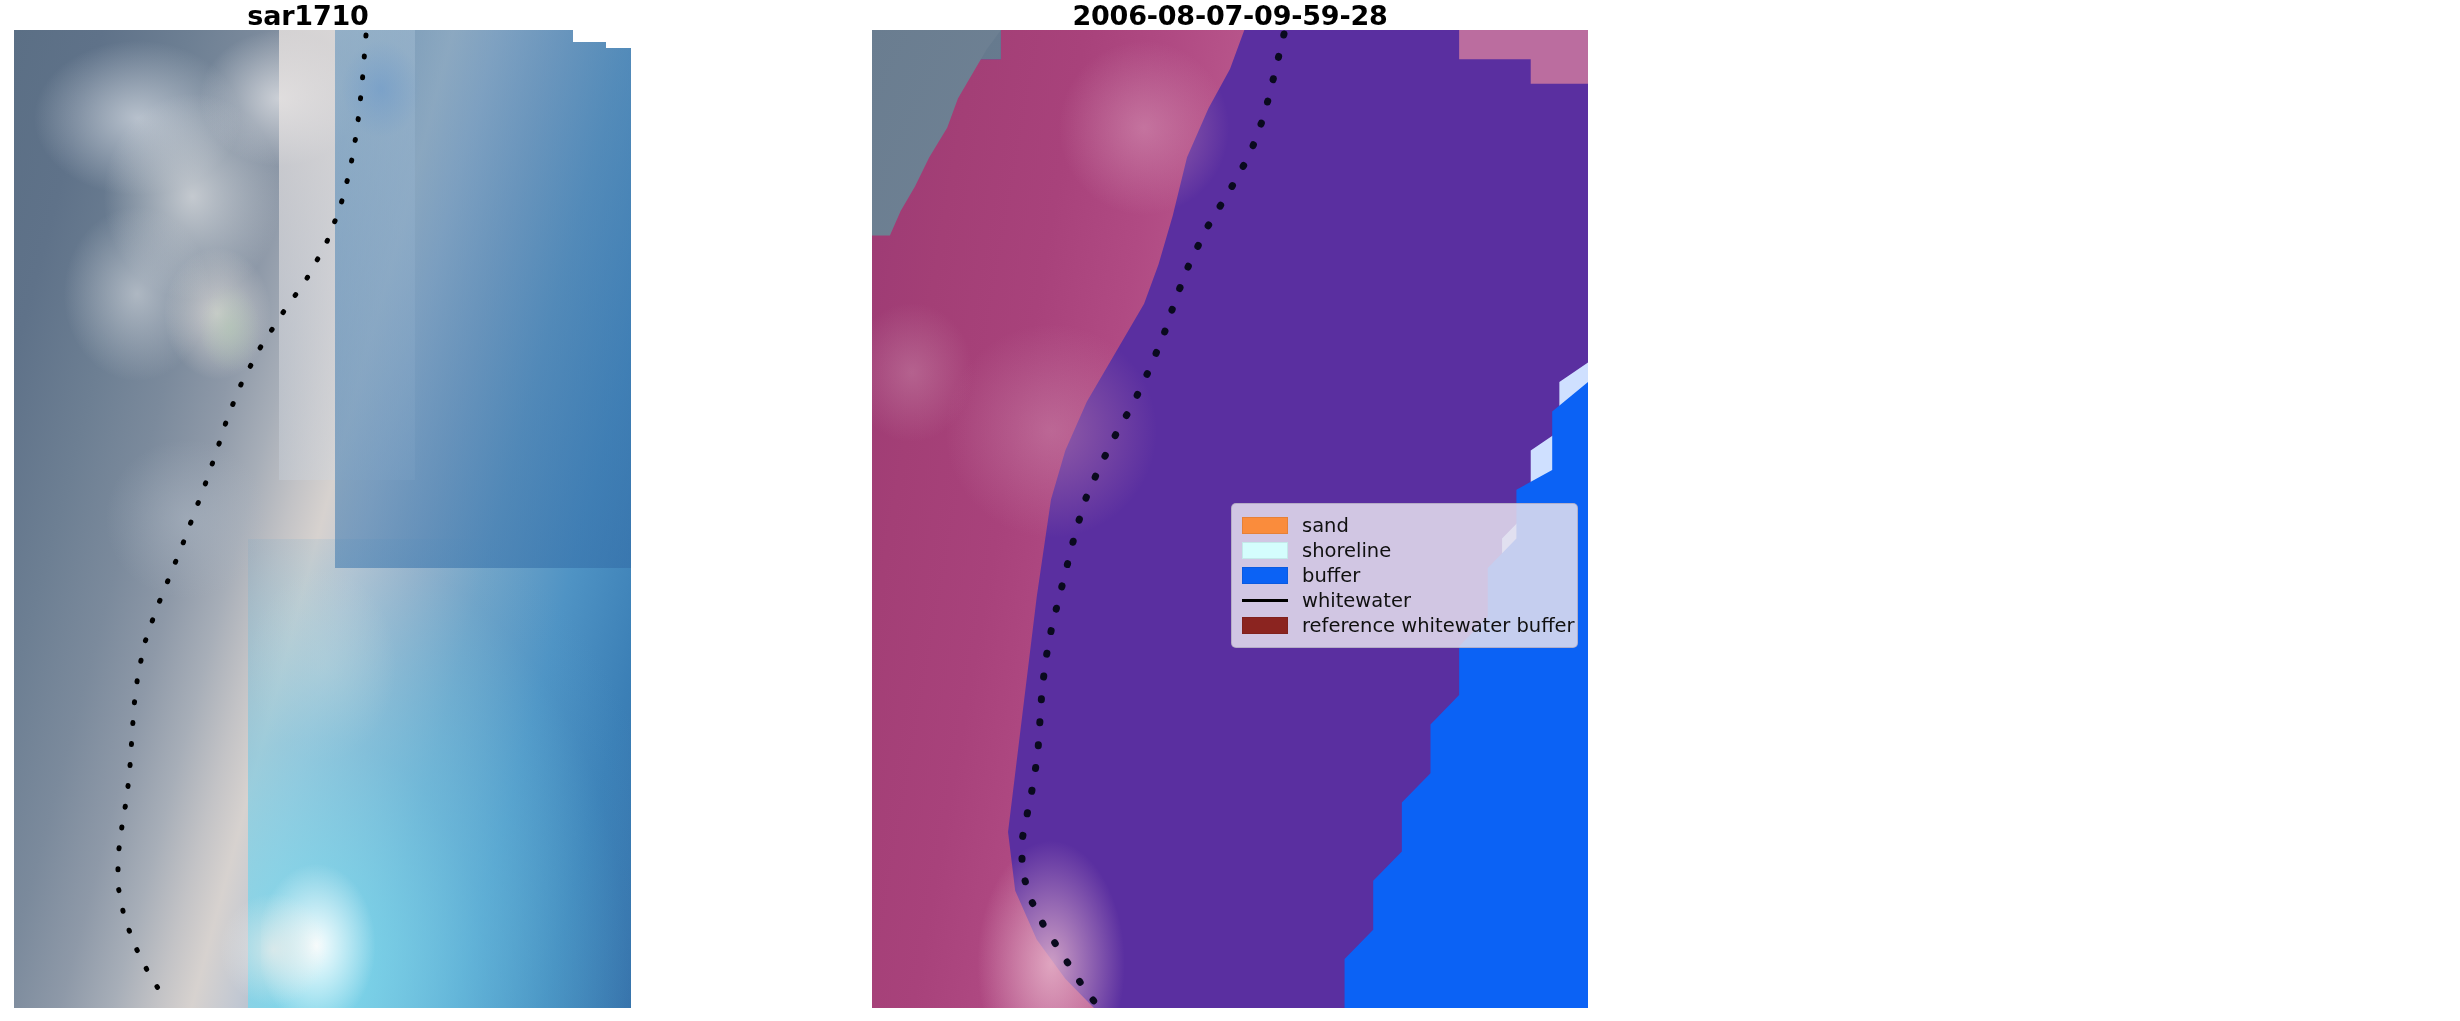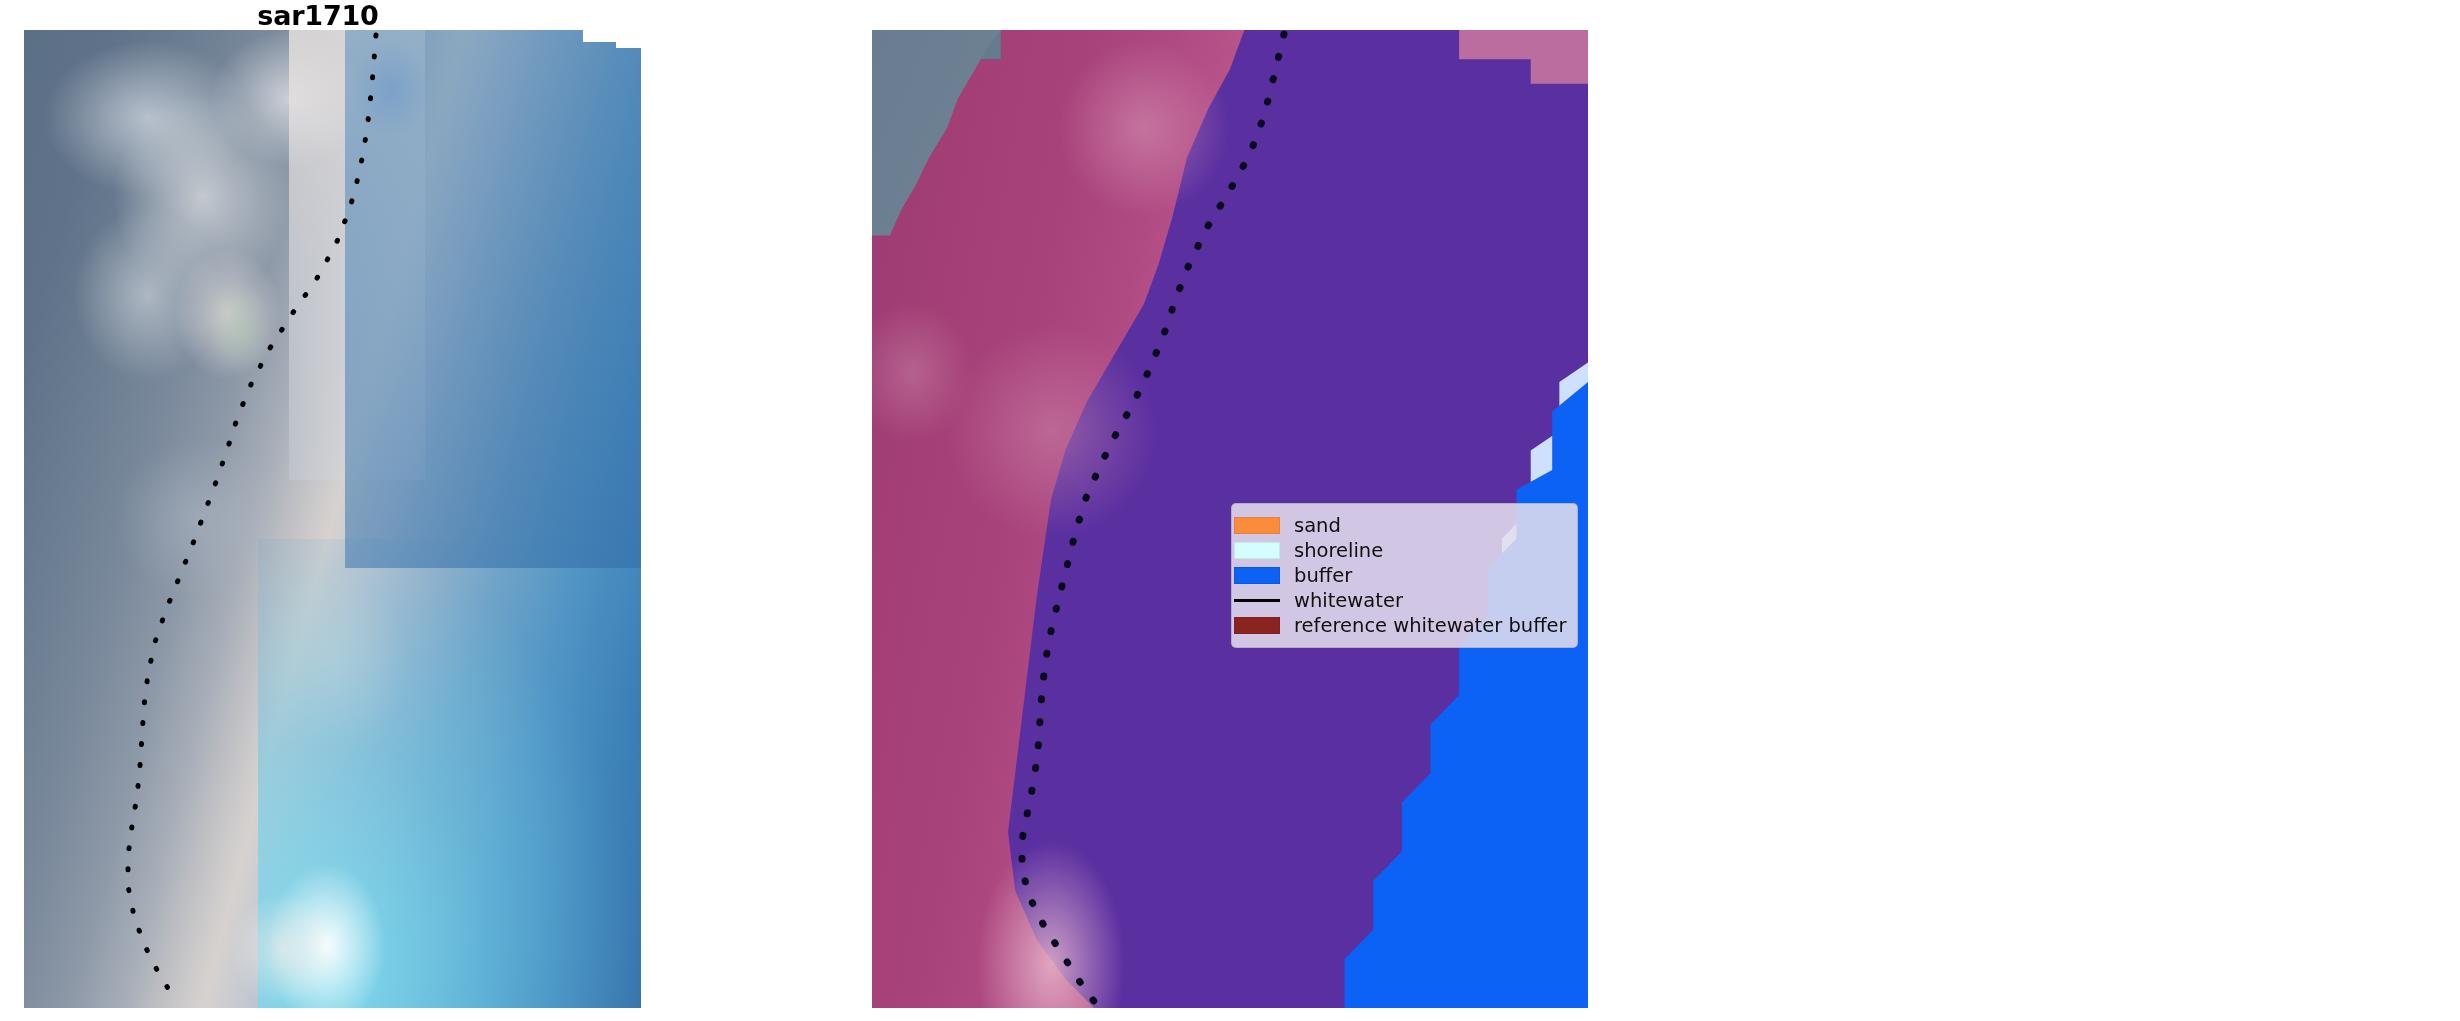--- a/index.html
+++ b/index.html
@@ -141,34 +141,34 @@
 
   
   .shoreline{position:absolute;left:0;top:0;width:100%;height:100%;pointer-events:none;}
 
   
   .legend{
     position:absolute;left:1231px;top:533px;width:347px;
     background:rgba(228,223,237,0.86);
     border:1px solid rgba(160,150,175,0.55);
     border-radius:5px;
-    padding:9px 12px 9px 2px;
+    padding:9px 12px 9px 10px;
     box-sizing:border-box;
   }
   .legend-row{display:flex;align-items:center;height:25px;}
   .legend-swatch{width:46px;height:17px;margin-right:14px;flex:0 0 auto;border:1px solid rgba(0,0,0,0.08);box-sizing:border-box;}
   .legend-swatch.line{height:0;border:none;border-top:3px solid #000;margin-top:0;}
   .legend-label{font-family:"DejaVu Sans",sans-serif;font-size:19.5px;color:#101010;white-space:nowrap;line-height:25px;}
 </style>
 </head>
 <body>
 
 <div class="figure">
 
-  <div class="panel" id="p1" style="left:18px;width:820px;">
+  <div class="panel" id="p1" style="left:8px;width:820px;">
     <div class="panel-title" style="left:-220px;width:1040px;">sar1710</div>
 
     <div class="raster" id="p1raster">
       <div class="lyr base"></div>
       <div class="blk c1"></div>
       <div class="blk c2"></div>
       <div class="blk c3"></div>
       <div class="blk c4"></div>
       <div class="blk c5"></div>
       <div class="blk c6"></div>
@@ -191,20 +191,21 @@
         <path d="M 352,5 L 348,55 L 343,100 L 336,140 L 326,178 L 312,214
                  L 292,250 L 268,284 L 246,318 L 228,352 L 214,386 L 203,420
                  L 192,452 L 180,484 L 168,516 L 155,548 L 142,580 L 131,612
                  L 124,644 L 120,676 L 118,706 L 116,736 L 113,766 L 108,796
                  L 104,826 L 104,856 L 110,886 L 120,914 L 134,942 L 150,968" fill="none" stroke="#000000" stroke-width="5" stroke-linecap="round" stroke-dasharray="1 20"></path>
       </svg>
     </div>
   </div>
 
   <div class="panel" id="p2" style="left:820px;width:820px;">
+    <div class="panel-title" style="left:0px;width:820px;">2006-08-07-09-59-28</div>
 
     <div class="raster" id="p2raster" style="left:52px;">
       <div class="lyr base"></div>
       <div class="lyr land"></div>
       <div class="blk landhl1"></div>
       <div class="blk landhl2"></div>
       <div class="blk landhl3"></div>
       <div class="blk landhl4"></div>
       <div class="lyr grey"></div>
       <div class="lyr grey2"></div>

